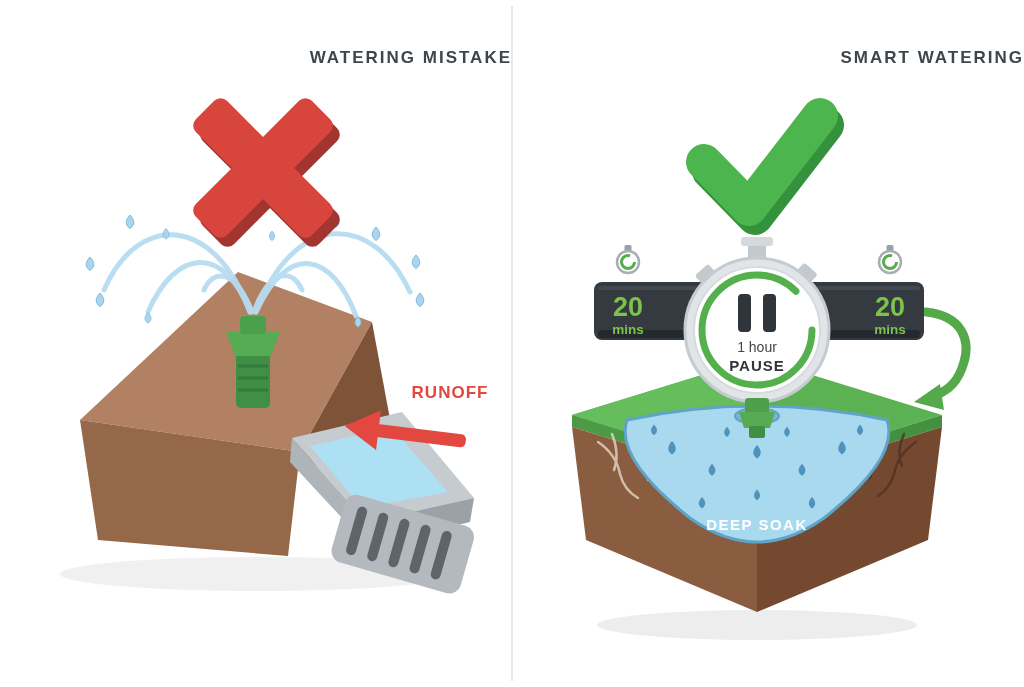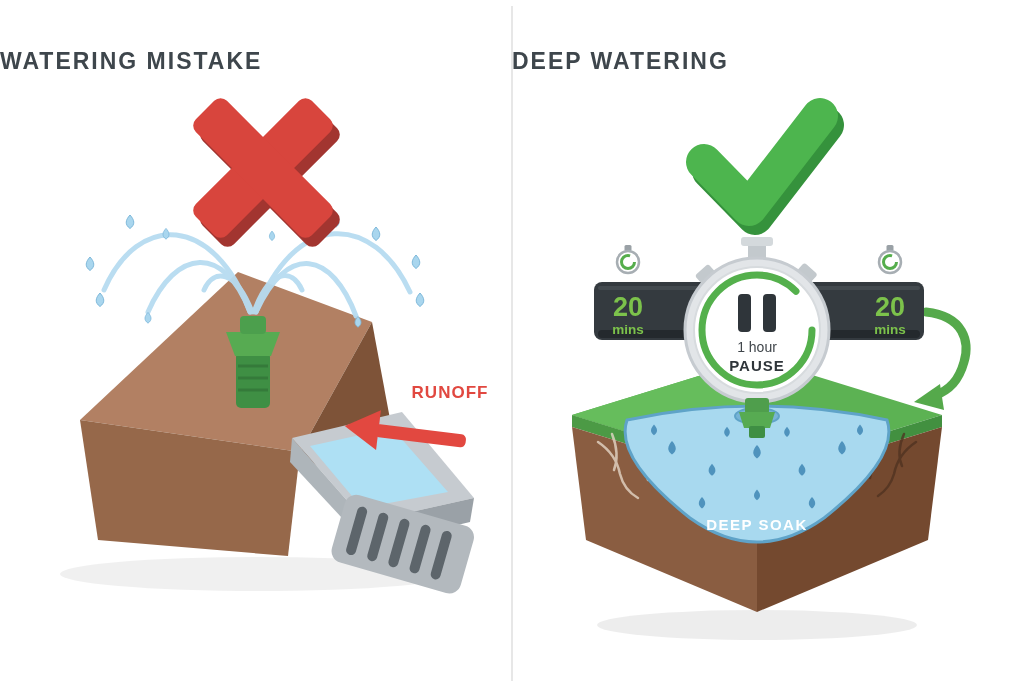--- a/index.html
+++ b/index.html
@@ -8,22 +8,22 @@
     width: 1024px;
     height: 687px;
     background: #ffffff;
     overflow: hidden;
     font-family: "Liberation Sans", sans-serif;
   }
   .panel-title {
     position: absolute;
     top: 48px;
     width: 512px;
-    text-align: left;
-    font-size: 23px;
+    text-align: right;
+    font-size: 17px;
     font-weight: bold;
     letter-spacing: 2px;
     color: #3e464c;
   }
   .divider {
     position: absolute;
     left: 511px;
     top: 6px;
     bottom: 6px;
     width: 2px;
@@ -36,21 +36,21 @@
     height: 687px;
   }
   svg text { font-family: "Liberation Sans", sans-serif; }
 </style>
 </head>
 <body>
 
 <div class="stage">
 
   <div class="panel-title" style="left:0">WATERING MISTAKE</div>
-  <div class="panel-title" style="left:512px">DEEP WATERING</div>
+  <div class="panel-title" style="left:512px">SMART WATERING</div>
 
   <div class="divider"></div>
 
   <svg class="illu" style="left:0" viewBox="0 0 512 687">
     <defs>
       <path id="dropL" d="M0 -7 C4.5 -2 5.5 2.5 0 6.5 C-5.5 2.5 -4.5 -2 0 -7 Z"></path>
     </defs>
 
     <ellipse cx="258" cy="574" rx="198" ry="17" fill="#000000" opacity="0.06"></ellipse>
 

